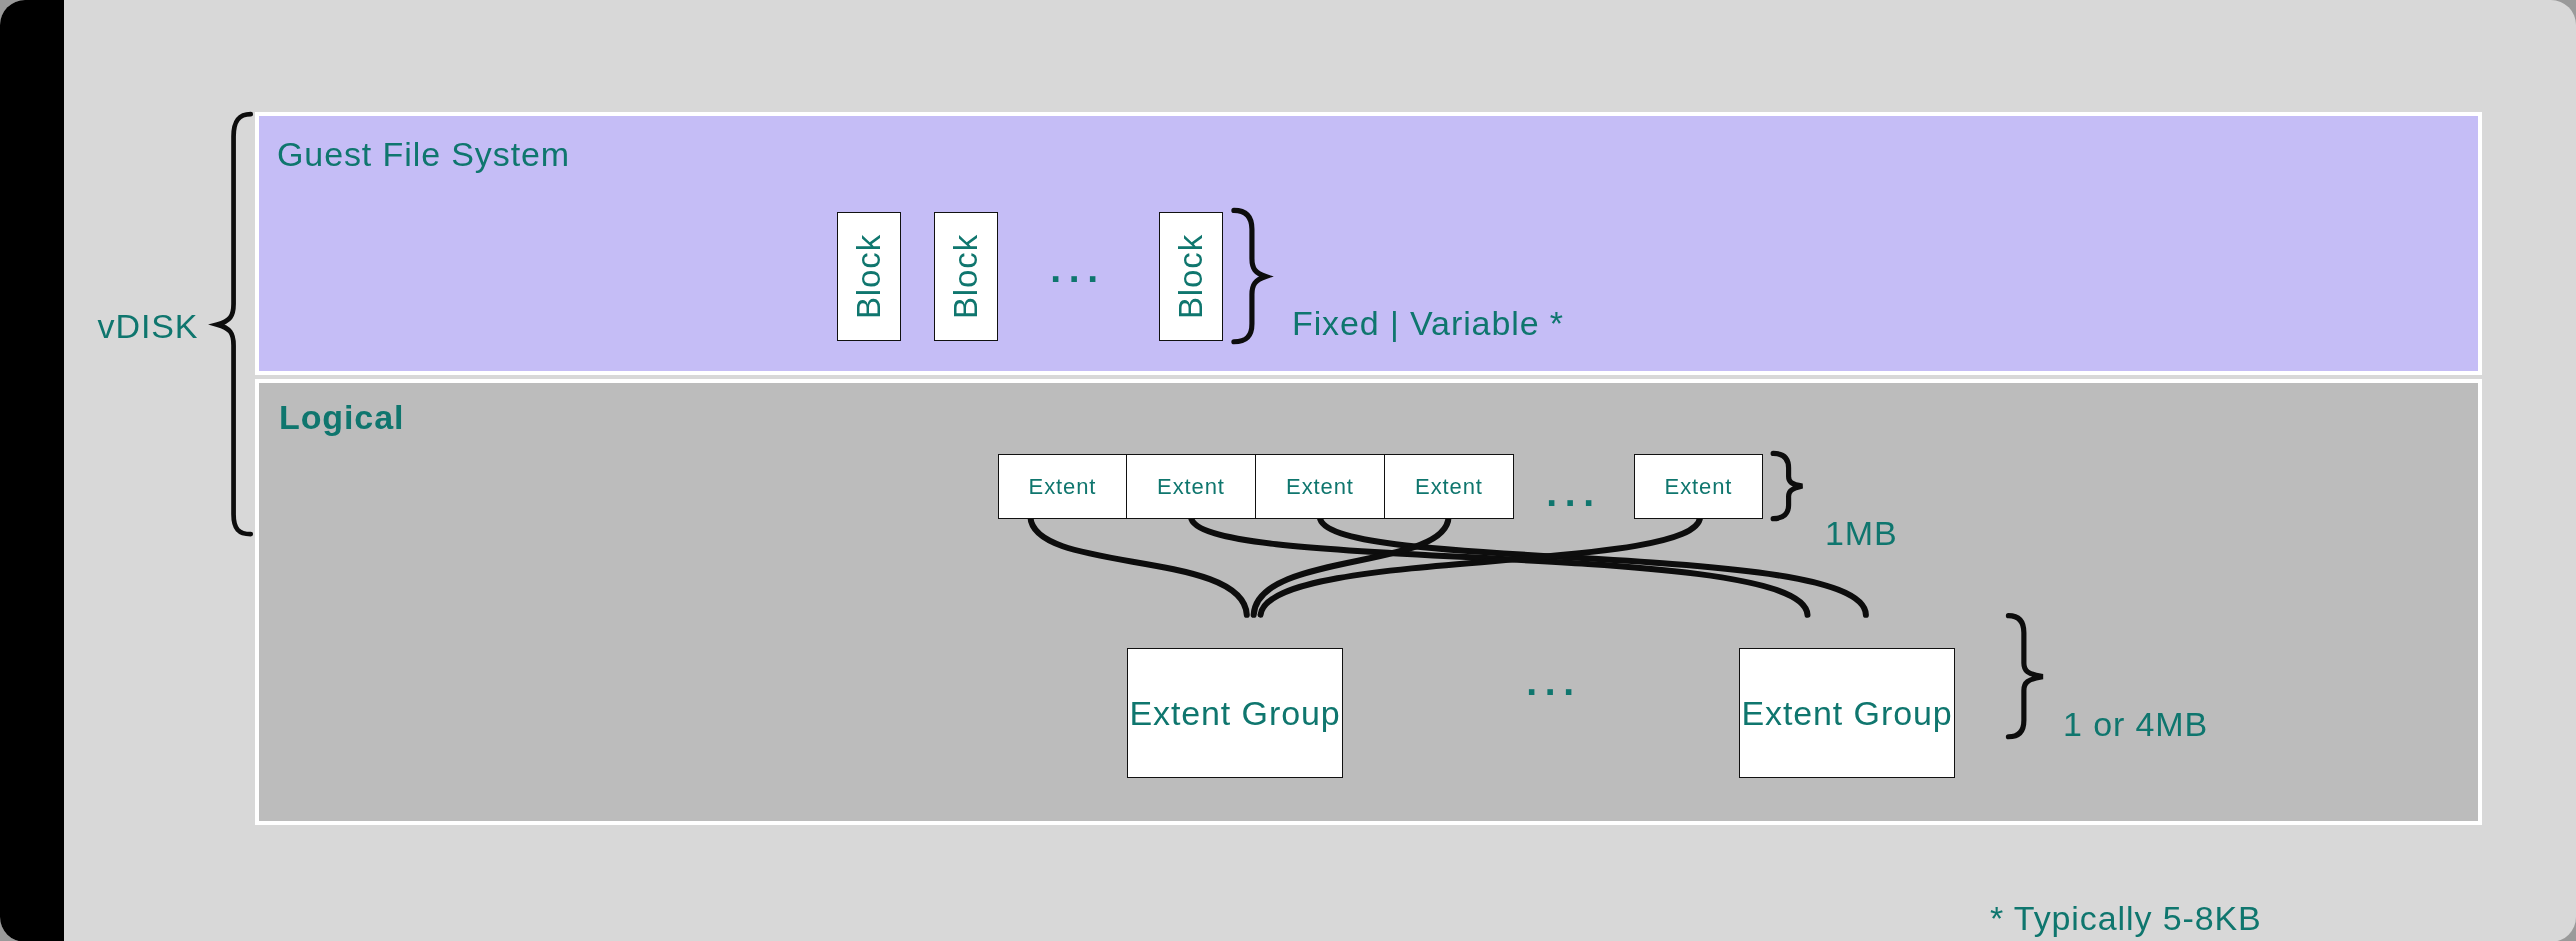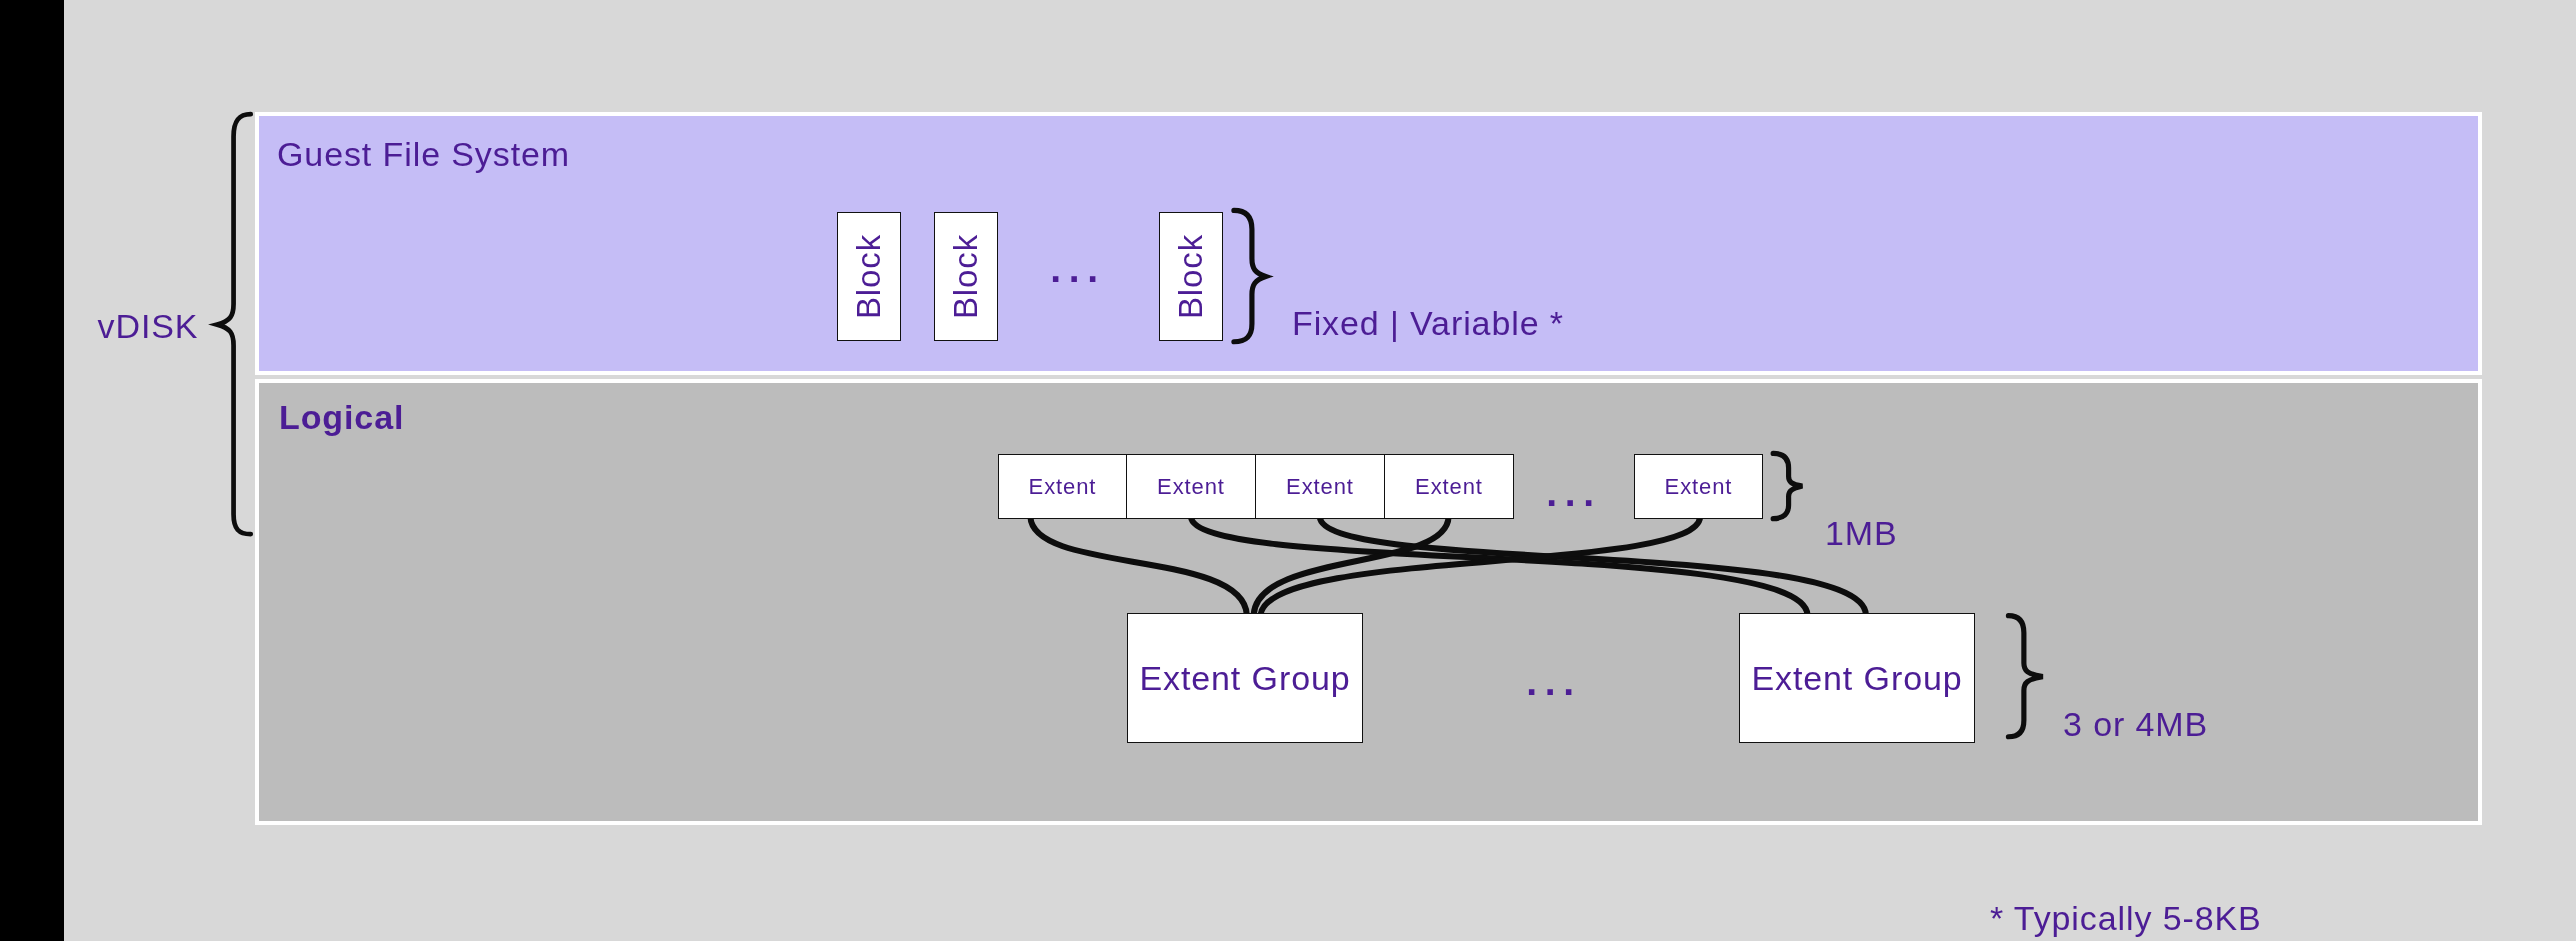--- a/index.html
+++ b/index.html
@@ -1,41 +1,42 @@
 <!DOCTYPE html>
 <html style="font-size:13.7px"><head>
 <meta charset="utf-8">
 <style>
   html,body{margin:0;padding:0;background:#9a9a9a;}
   .stage{
     position:relative;width:2576px;height:942px;overflow:hidden;
     background:#d8d8d8;
     font-family:"Liberation Sans","DejaVu Sans",sans-serif;
-    color:#4c1d95;
+    color:#0f766e;
+    border-radius:25px;
   }
   .abs{position:absolute;}
   .sidebar{left:0;top:0;width:64px;height:942px;background:#000;}
   .panel{box-sizing:border-box;border:4.3px solid #ffffff;}
   .panel-purple{left:255px;top:112px;width:2227px;height:263px;background:#c5bdf6;}
   .panel-gray{left:255px;top:379px;width:2227px;height:446px;background:#bcbcbc;}
   .panel-title{font-size:34px;line-height:1;letter-spacing:0.9px;white-space:nowrap;}
   .label{font-size:34px;line-height:1;letter-spacing:0.9px;white-space:nowrap;}
   .vcenter{transform:translateY(-50%);margin-top:47px;}
   .center{transform:translate(-50%,-50%);}
   .box{box-sizing:border-box;background:#ffffff;border:1.7px solid #111111;
        display:flex;align-items:center;justify-content:center;}
   .block-box{width:64px;height:129px;}
   .block-text{font-size:33px;line-height:1;letter-spacing:0.9px;white-space:nowrap;
               transform:rotate(-90deg);}
   .extent-row{display:flex;}
   .extent-cell{box-sizing:border-box;width:129px;height:65px;background:#ffffff;
                border:1.7px solid #111111;display:flex;align-items:center;justify-content:center;}
   .extent-cell + .extent-cell{border-left:none;}
   .extent-text{font-size:22px;line-height:1;letter-spacing:0.9px;}
-  .eg-box{width:236px;height:130px;}
+  .eg-box{width:216px;height:130px;margin-top:35px;}
   .eg-text{font-size:34px;line-height:1;letter-spacing:0.9px;}
   .dots{font-size:39px;font-weight:bold;letter-spacing:7.7px;line-height:1;}
   svg.overlay{position:absolute;left:0;top:0;width:2576px;height:942px;pointer-events:none;}
   svg .stroke{fill:none;stroke:#0d0d0d;}
 </style>
 </head>
 <body>
 
 <div class="stage">
 
@@ -102,18 +103,18 @@
   </div>
   <div class="abs label vcenter" style="left:1825px;top:486px;">1MB</div>
 
   <div class="abs box eg-box" style="left:1127px;top:613px;">
     <span class="eg-text">Extent Group</span>
   </div>
   <div class="abs dots center" style="left:1554px;top:681px;">...</div>
   <div class="abs box eg-box" style="left:1739px;top:613px;">
     <span class="eg-text">Extent Group</span>
   </div>
-  <div class="abs label vcenter" style="left:2063px;top:677px;">3 or 4MB</div>
+  <div class="abs label vcenter" style="left:2063px;top:677px;">1 or 4MB</div>
 
   <div class="abs label vcenter" style="left:1990px;top:871px;">* Typically 5-8KB</div>
 
 </div>
 
 
 </body></html>

